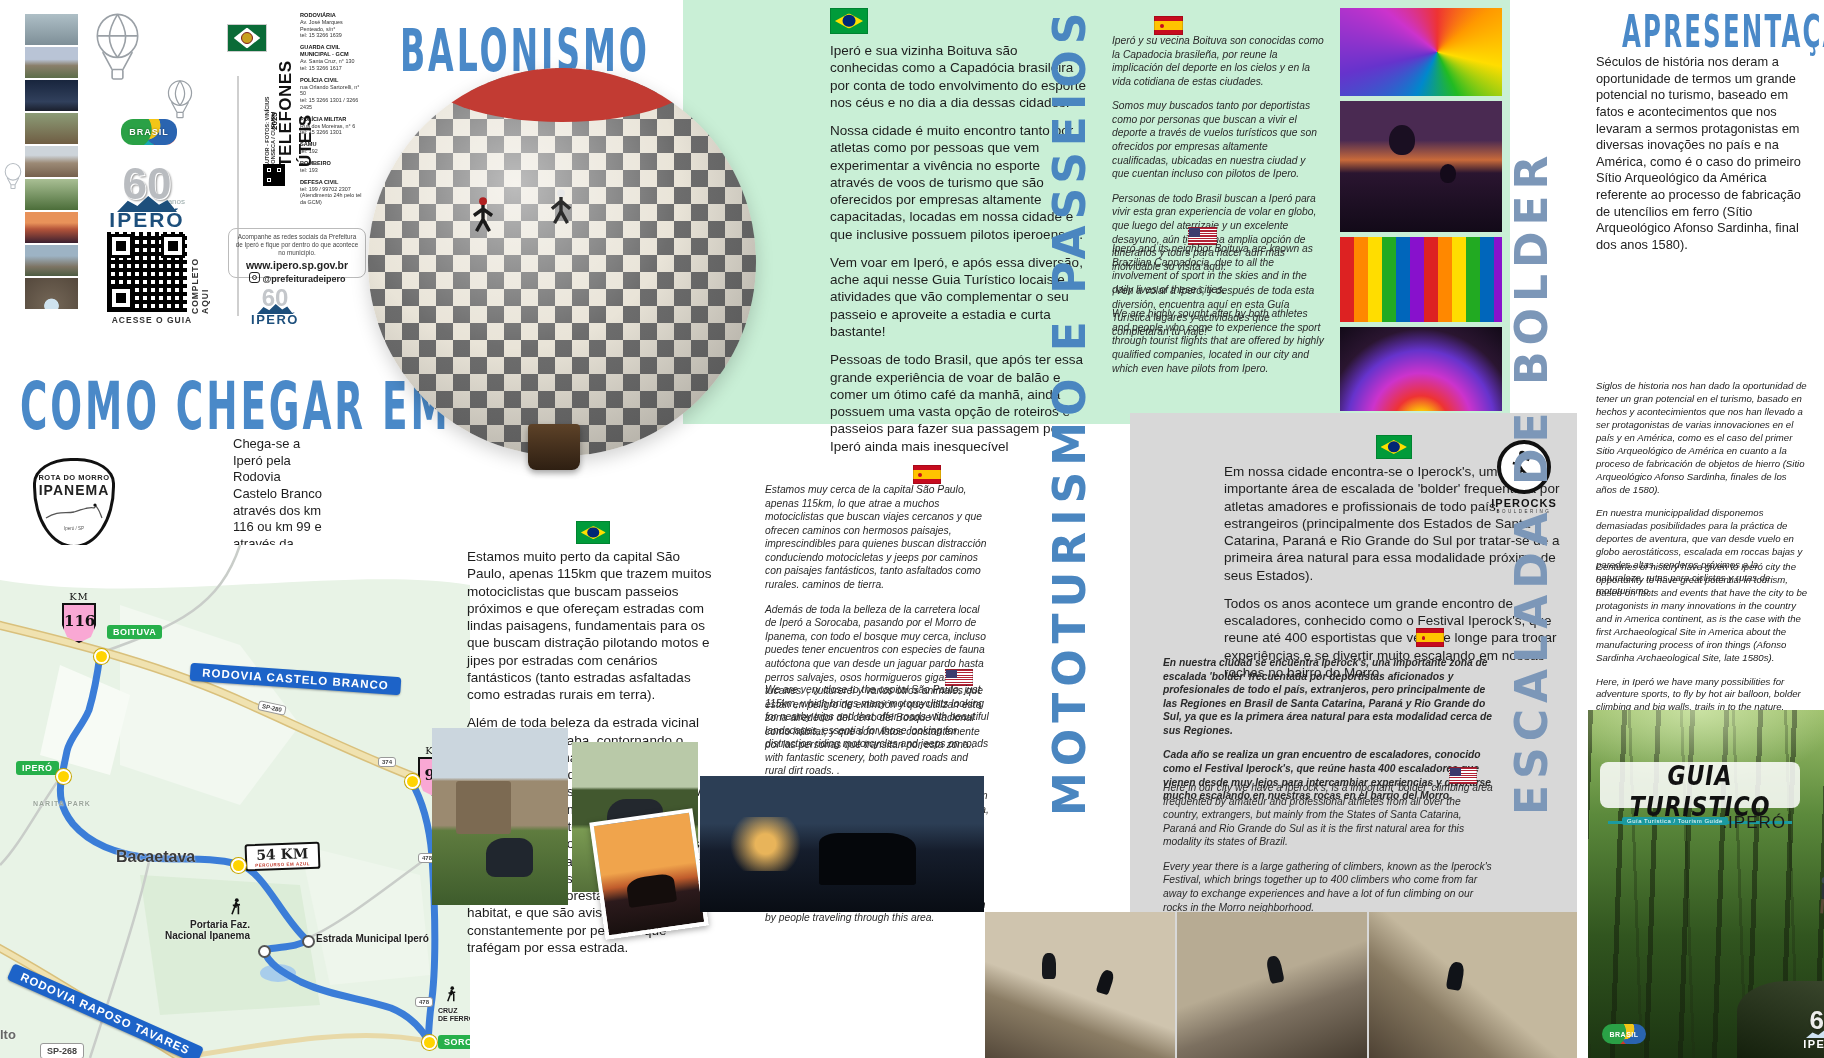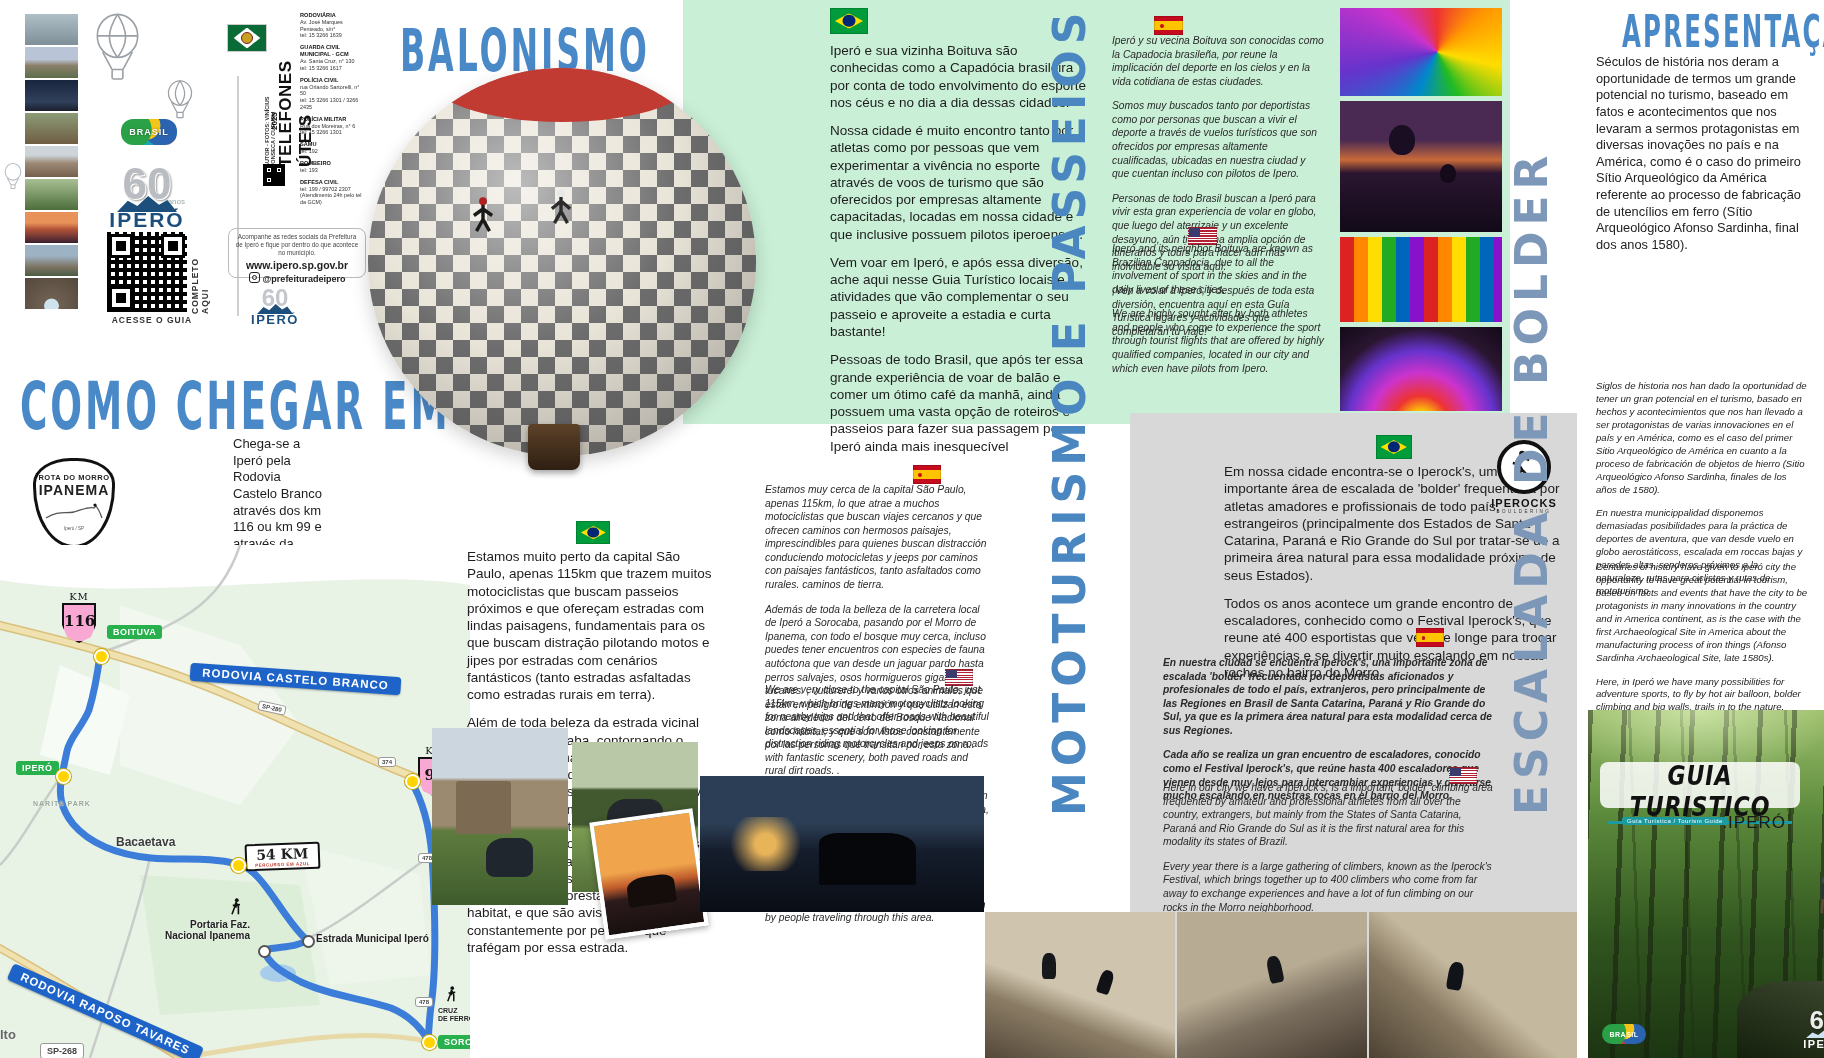--- a/index.html
+++ b/index.html
@@ -293,21 +293,21 @@
   <div class="greenlbl" style="left:107px;top:80px;">BOITUVA</div>
   <div class="greenlbl" style="left:16px;top:216px;">IPERÓ</div>
   <div class="greenlbl" style="left:438px;top:490px;">SOROCABA</div>
   <div class="bluebanner" style="left:190px;top:125px;transform:rotate(4deg);">RODOVIA CASTELO BRANCO</div>
   <div class="bluebanner" style="left:14px;top:418px;transform:rotate(24deg);transform-origin:0 0;">RODOVIA RAPOSO TAVARES</div>
   <div class="rshield" style="left:258px;top:158px;transform:rotate(12deg);">SP-280</div>
   <div class="rshield" style="left:378px;top:212px;">374</div>
   <div class="rshield" style="left:418px;top:308px;">478</div>
   <div class="rshield" style="left:415px;top:452px;">478</div>
   <div class="rshield" style="left:40px;top:498px;font-size:9px;padding:2px 6px;">SP-268</div>
-  <div class="maplbl" style="left:116px;top:290px;font-size:12px;color:#3a3a3a;">Bacaetava</div>
+  <div class="maplbl" style="left:116px;top:303px;font-size:16px;color:#3a3a3a;">Bacaetava</div>
   <div class="maplbl" style="left:33px;top:255px;font-size:7px;color:#9aa59a;letter-spacing:1px;">NARITA PARK</div>
   <div class="maplbl" style="left:0px;top:482px;font-size:13px;color:#666;">lto</div>
 
   <div class="abs" style="left:245px;top:298px;background:#fff;border:2px solid #111;border-radius:3px;padding:1px 8px;text-align:center;transform:rotate(-2deg);">
     <div style="font-size:14px;font-weight:700;font-family:'DejaVu Serif',serif;">54 KM</div>
     <div style="font-size:4.5px;font-weight:700;color:#c0392b;letter-spacing:.5px;">PERCURSO EM AZUL</div>
   </div>
 
   <div class="abs hiker" style="left:228px;top:352px;width:16px;height:20px;">
     <svg viewBox="0 0 20 24">

